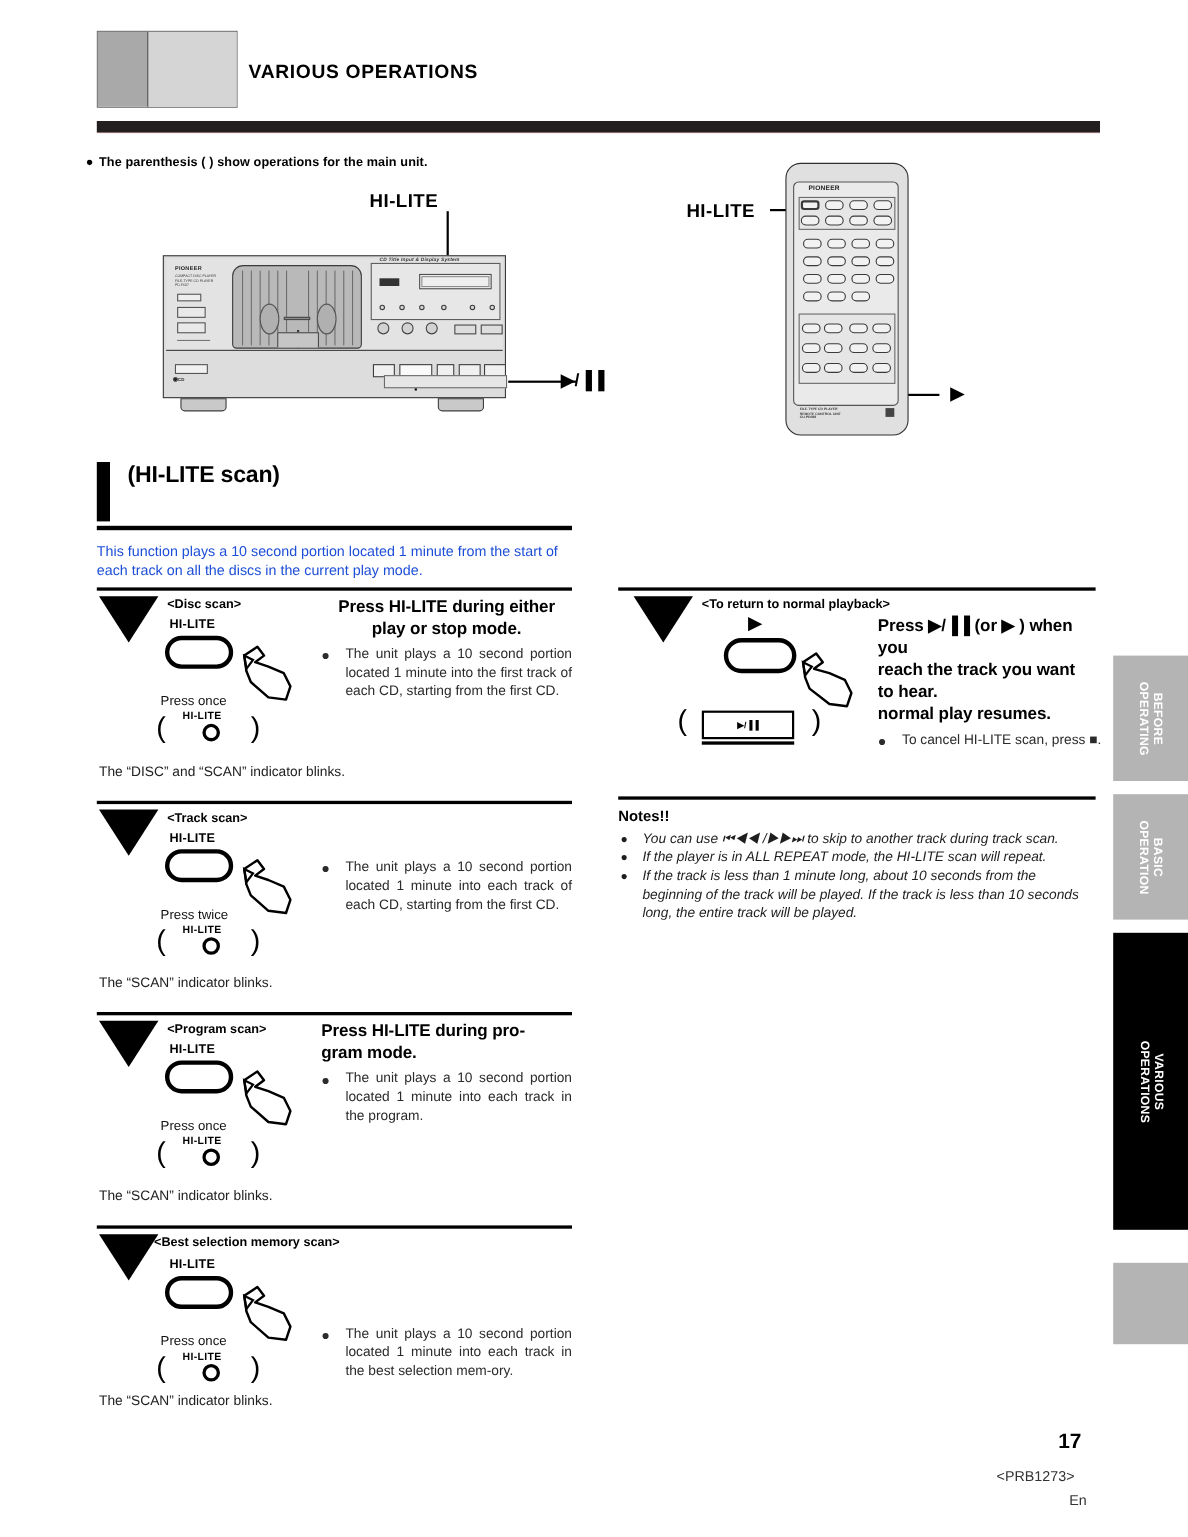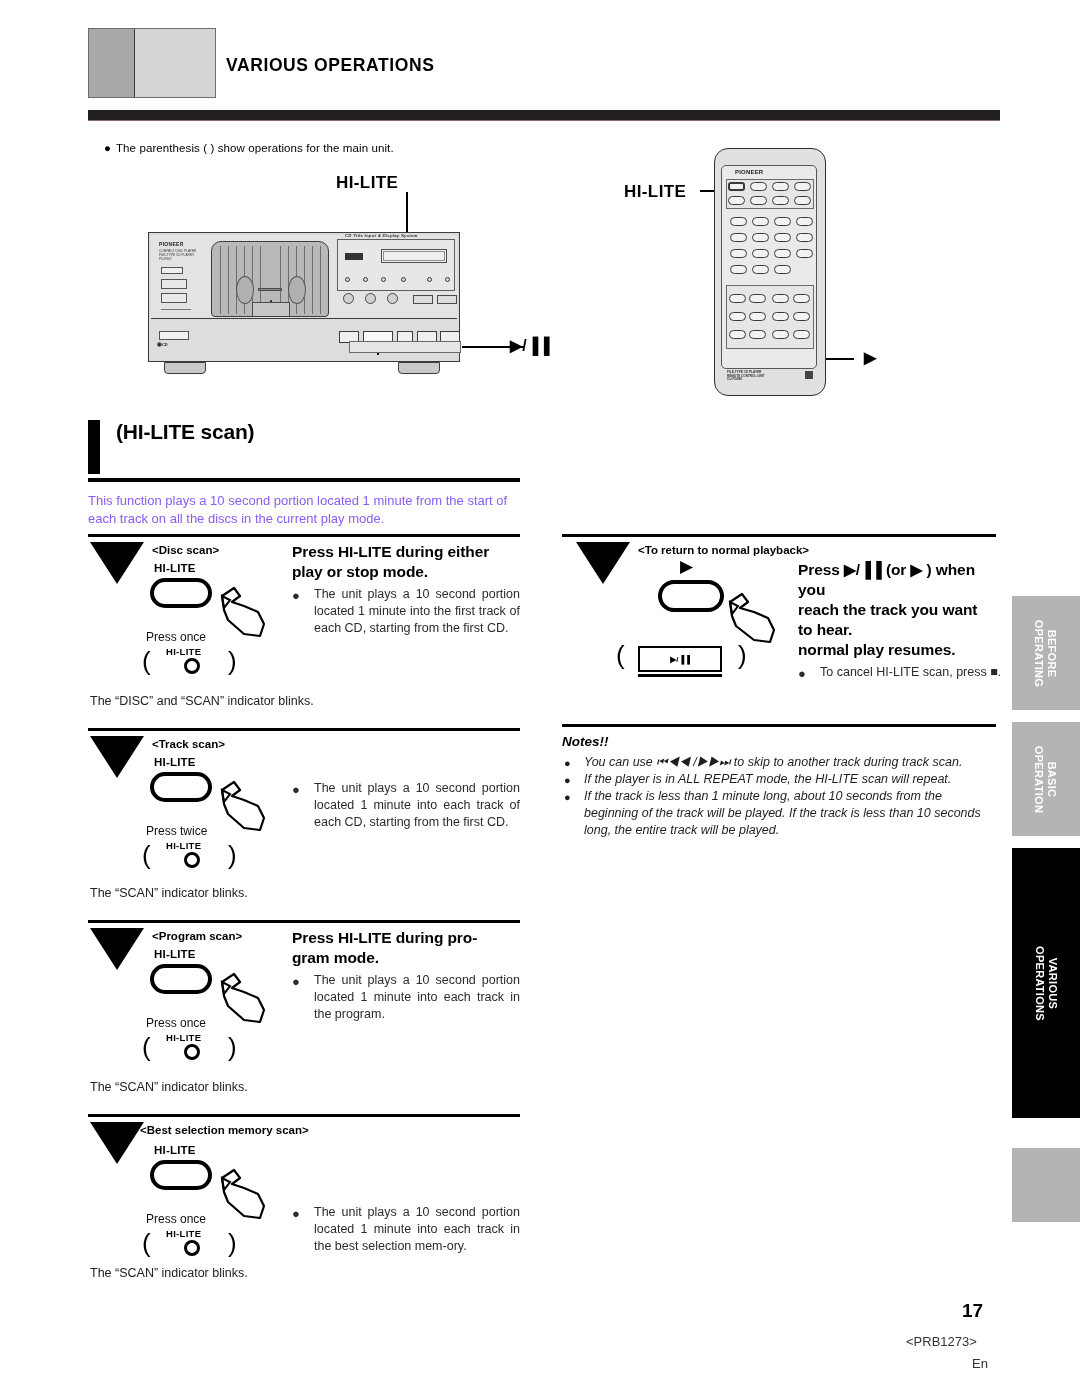--- a/index.html
+++ b/index.html
@@ -16,21 +16,21 @@
   
   .hdr{position:absolute;left:88px;top:28px;width:912px;height:96px;}
   .hdr-swatch{position:absolute;left:0;top:0;width:128px;height:70px;border:1px solid #6d6d6d;box-sizing:border-box;}
   .hdr-sw-a{position:absolute;left:0;top:0;width:46px;height:100%;background:#a9a9a9;border-right:1px solid #3a3a3a;box-sizing:border-box;}
   .hdr-sw-b{position:absolute;left:46px;top:0;right:0;height:100%;background:#d5d5d5;}
   .hdr-title{position:absolute;left:138px;top:27px;font-size:17.5px;font-weight:bold;letter-spacing:.6px;}
   .hdr-rule{position:absolute;left:0;top:82px;width:912px;height:10px;background:#231f20;}
   .hdr-rule-thin{position:absolute;left:0;top:92px;width:912px;height:1px;background:#8a6a6a;}
 
   
-  .paren-note{position:absolute;left:104px;top:142px;font-size:11.5px;font-weight:normal;letter-spacing:.1px;}
+  .paren-note{position:absolute;left:78px;top:142px;font-size:11.5px;font-weight:bold;letter-spacing:.1px;}
   .paren-note .bullet{display:inline-block;width:12px;}
 
   
   .callout{position:absolute;font-size:17px;font-weight:bold;letter-spacing:.4px;}
   .lbl-hilite-unit{left:336px;top:173px;}
   .lbl-hilite-remote{left:624px;top:182px;}
 
   .lead{position:absolute;background:#000;}
   .lead-v-unit{left:406px;top:192px;width:2px;height:90px;}
   .lead-h-remote{left:700px;top:190px;width:44px;height:2px;}
@@ -96,21 +96,21 @@
   .rbtn.sq{border-radius:3px;}
   .rem-foot{position:absolute;left:12px;top:222px;font-size:3.1px;font-weight:bold;color:#333;line-height:3.6px;}
   .rem-chip{position:absolute;left:90px;top:222px;width:8px;height:8px;background:#444;}
 
   
   .sec-head{position:absolute;left:88px;top:418px;width:432px;}
   .sec-bar{position:absolute;left:0;top:2px;width:12px;height:54px;background:#000;}
   .sec-txt{position:absolute;left:28px;top:0;font-size:21px;font-weight:bold;line-height:28px;letter-spacing:-.2px;}
   .sec-rule{position:absolute;left:0;top:60px;width:432px;height:4px;background:#000;}
 
-  .intro{position:absolute;left:88px;top:492px;width:432px;font-size:13px;line-height:18px;color:#8b5cf6;}
+  .intro{position:absolute;left:88px;top:492px;width:432px;font-size:13px;line-height:18px;color:#1d4ed8;}
 
   
   .step{position:absolute;width:432px;}
   .step .toprule{position:absolute;left:0;top:0;width:432px;height:2.5px;background:#000;}
   .tri{position:absolute;left:2px;top:8px;width:0;height:0;border-left:27px solid transparent;border-right:27px solid transparent;border-top:42px solid #000;}
   .step-tag{position:absolute;left:64px;top:10px;font-size:11.5px;font-weight:bold;}
   .btn-cap{position:absolute;left:66px;top:28px;font-size:11.5px;font-weight:bold;letter-spacing:.2px;}
   .oval{position:absolute;left:62px;top:44px;width:62px;height:30px;border:4px solid #000;border-radius:16px;background:#fff;box-sizing:border-box;}
   .hand{position:absolute;left:126px;top:48px;width:56px;height:58px;}
   .press-lbl{position:absolute;left:58px;top:96px;font-size:12px;color:#111;}
@@ -129,21 +129,21 @@
   .rc-oval{position:absolute;left:96px;top:46px;width:66px;height:32px;border:4px solid #000;border-radius:17px;background:#fff;box-sizing:border-box;}
   .rc-tri{position:absolute;left:118px;top:24px;font-size:17px;line-height:17px;}
   .rc-hand{position:absolute;left:160px;top:52px;width:58px;height:60px;}
   .rc-paren-l{position:absolute;left:54px;top:108px;font-size:26px;line-height:26px;}
   .rc-paren-r{position:absolute;left:176px;top:108px;font-size:26px;line-height:26px;}
   .rc-rect{position:absolute;left:76px;top:112px;width:84px;height:26px;border:2.6px solid #000;background:#fff;box-sizing:border-box;display:flex;align-items:center;justify-content:center;font-size:8px;font-weight:bold;}
   .rc-rect-sh{position:absolute;left:76px;top:140px;width:84px;height:3px;background:#000;}
 
   .notes{position:absolute;left:562px;top:724px;width:434px;}
   .notes-rule{position:absolute;left:0;top:0;width:434px;height:2.5px;background:#000;}
-  .notes-ttl{position:absolute;left:0;top:10px;font-size:13.5px;font-weight:bold;font-style:italic;}
+  .notes-ttl{position:absolute;left:0;top:10px;font-size:13.5px;font-weight:bold;}
   .note-row{position:relative;font-size:12.5px;font-style:italic;line-height:17px;color:#1e1e1e;padding-left:22px;}
   .note-row .ndot{position:absolute;left:2px;top:1px;font-style:normal;font-size:11px;}
   .notes-list{position:absolute;left:0;top:30px;width:434px;}
 
   
   .tab{position:absolute;left:1012px;width:68px;display:flex;align-items:center;justify-content:center;}
   .tab-inner{transform:rotate(90deg);white-space:nowrap;font-size:11px;font-weight:bold;line-height:12.5px;letter-spacing:.3px;text-align:center;color:#fff;}
   .tab-gray{background:#b4b4b4;}
   .tab-black{background:#000;}
   .tab1{top:596px;height:114px;}
@@ -323,21 +323,21 @@
           <path d="M8 14 L20 6 L26 14 L18 20 L30 24 L44 30 L50 42 L46 54 L30 52 L14 38 L10 28 Z" fill="none" stroke="#000" stroke-width="2.2" stroke-linejoin="round"></path>
           <path d="M8 14 L16 18 L10 26 Z" fill="none" stroke="#000" stroke-width="2"></path>
         </svg>
     </div>
     <div class="press-lbl">Press once</div>
     <div class="paren-l">(</div>
     <div class="small-cap">HI-LITE</div>
     <div class="ring"></div>
     <div class="paren-r">)</div>
     <div class="blinks" style="top:160px">The “DISC” and “SCAN” indicator blinks.</div>
-    <div class="step-title" style="top:8px;width:228px;">Press HI-LITE during either play or stop mode.</div>
+    <div class="step-title" style="top:8px;width:228px;text-align:center;">Press HI-LITE during either play or stop mode.</div>
     <div class="step-body" style="top:52px;width:228px;">
       <span class="bdot">●</span>
       <span class="btxt">The unit plays a 10 second portion located 1 minute into the first track of each CD, starting from the first CD.</span>
     </div>
   </div>
 
   <div class="step" style="left:88px;top:728px;height:186px;">
     <div class="toprule"></div>
     <div class="tri"></div>
     <div class="step-tag">&lt;Track scan&gt;</div>

